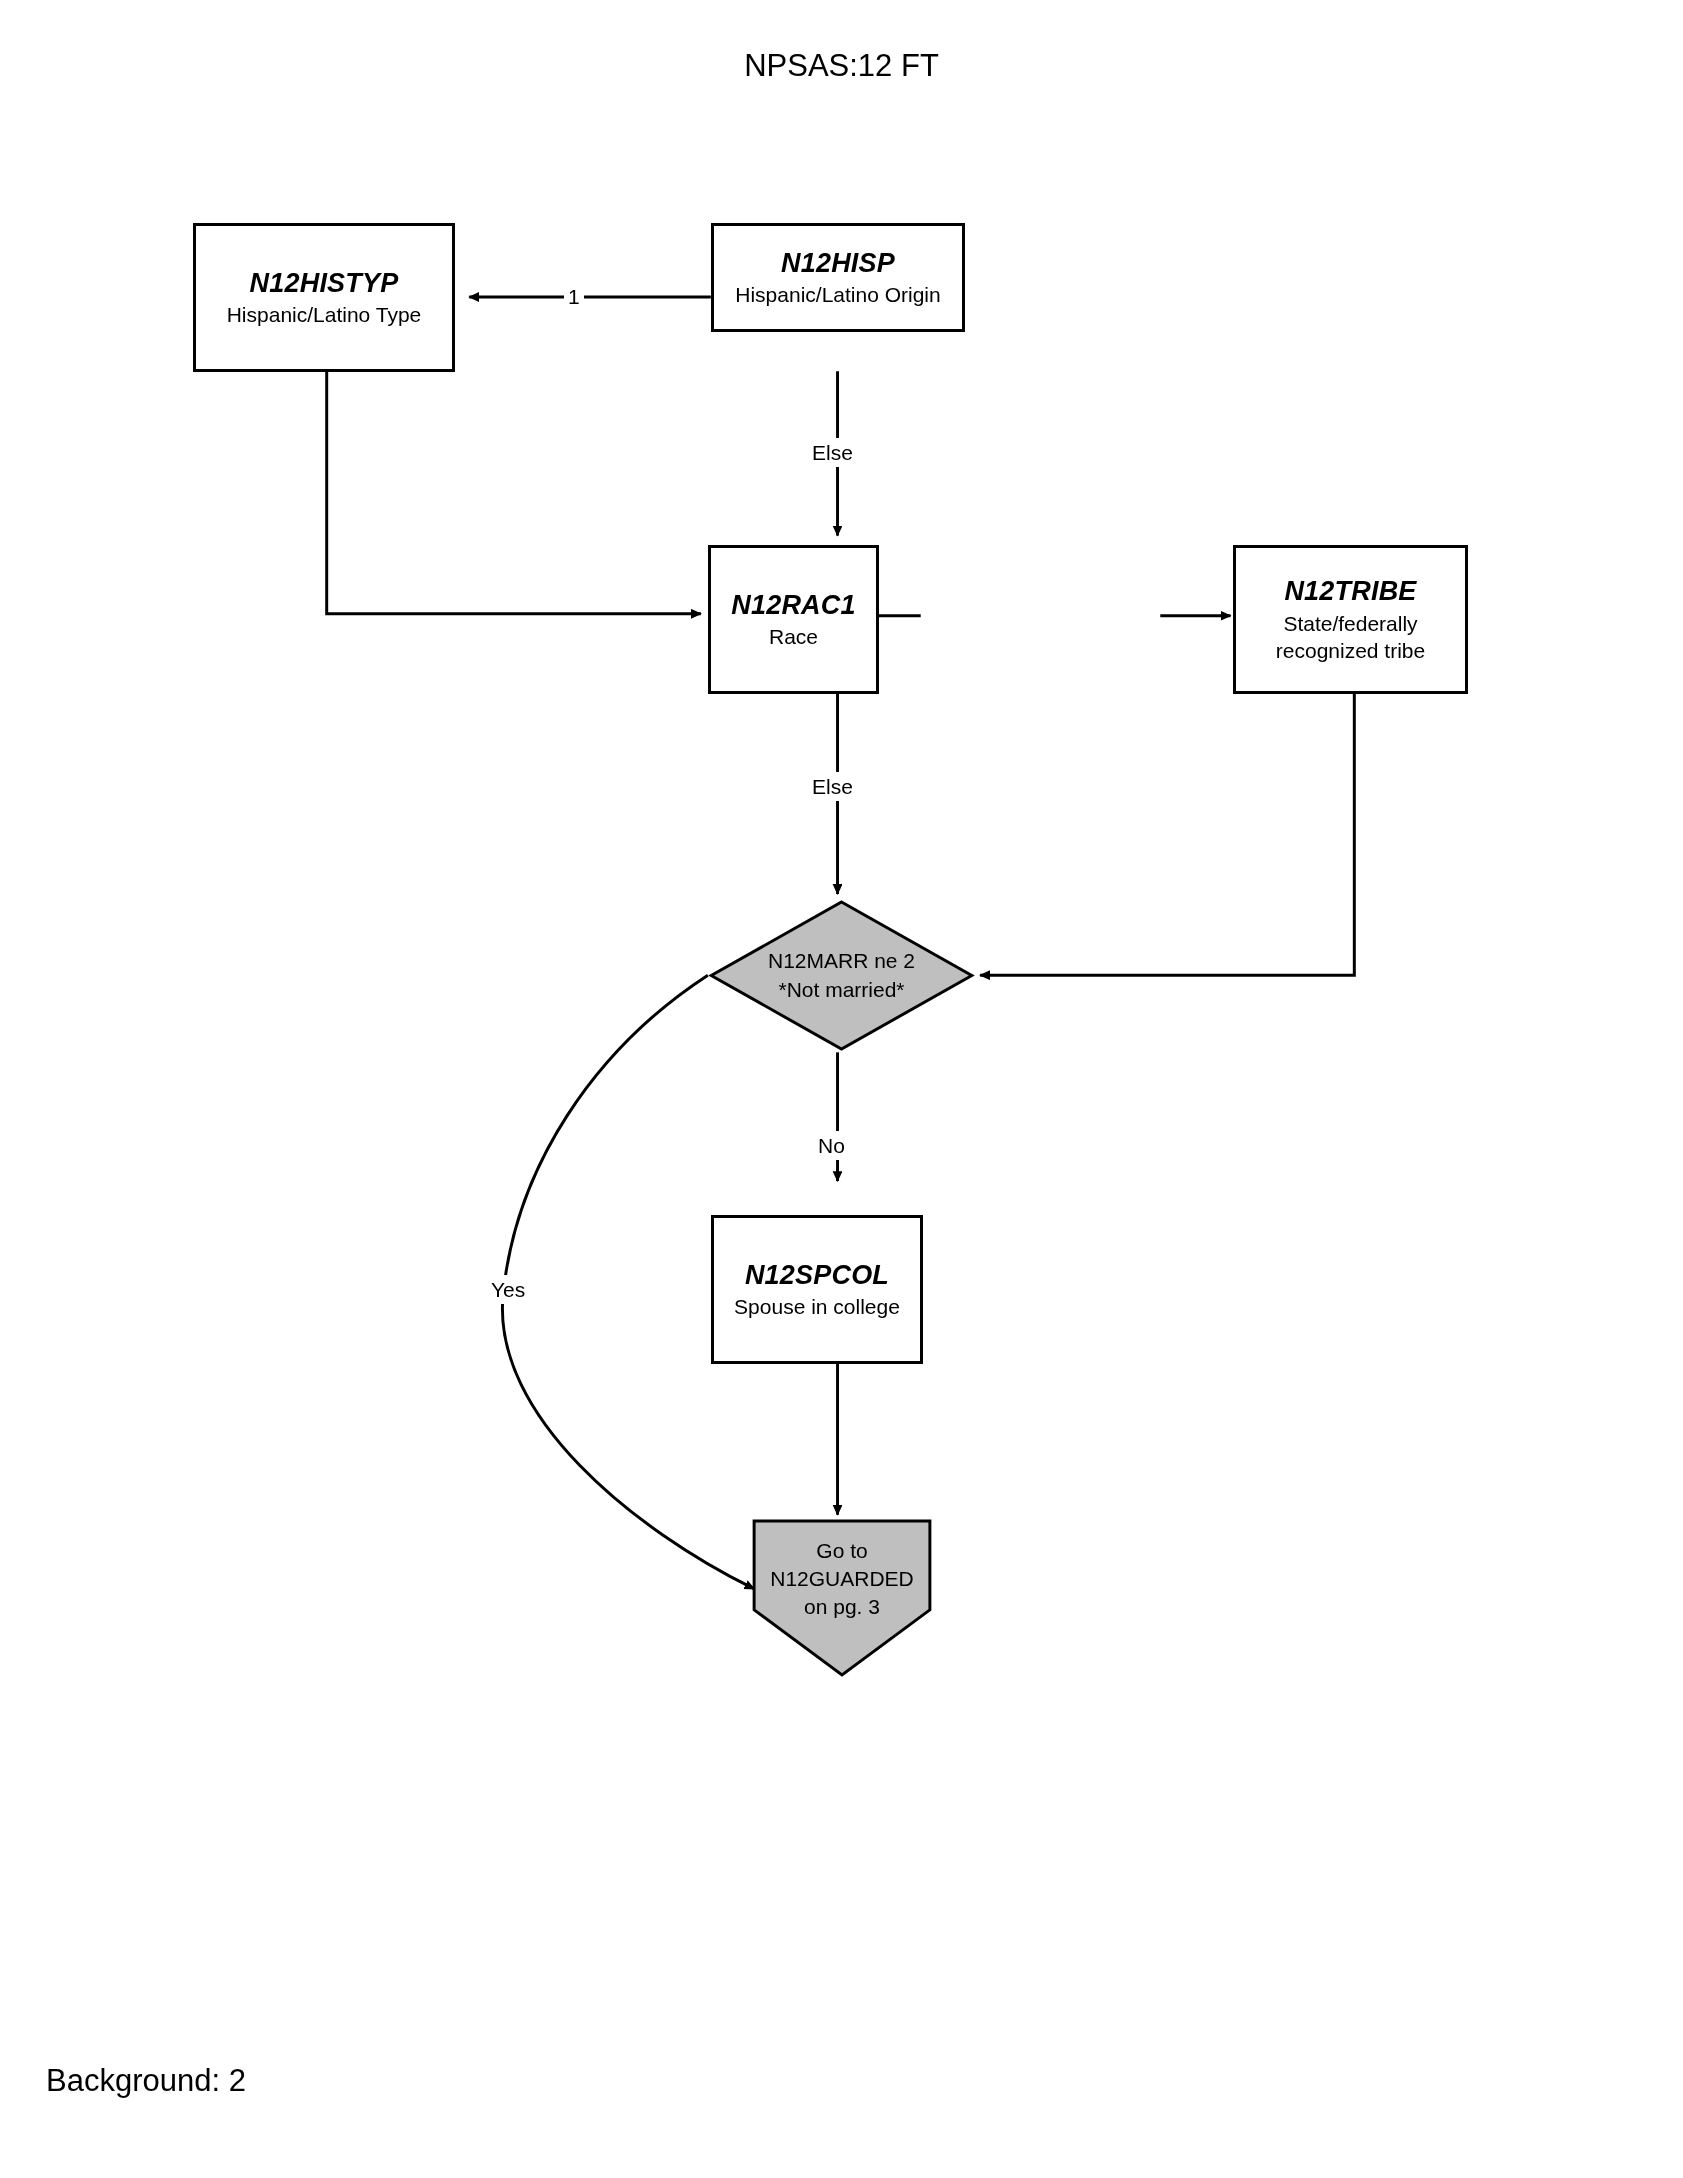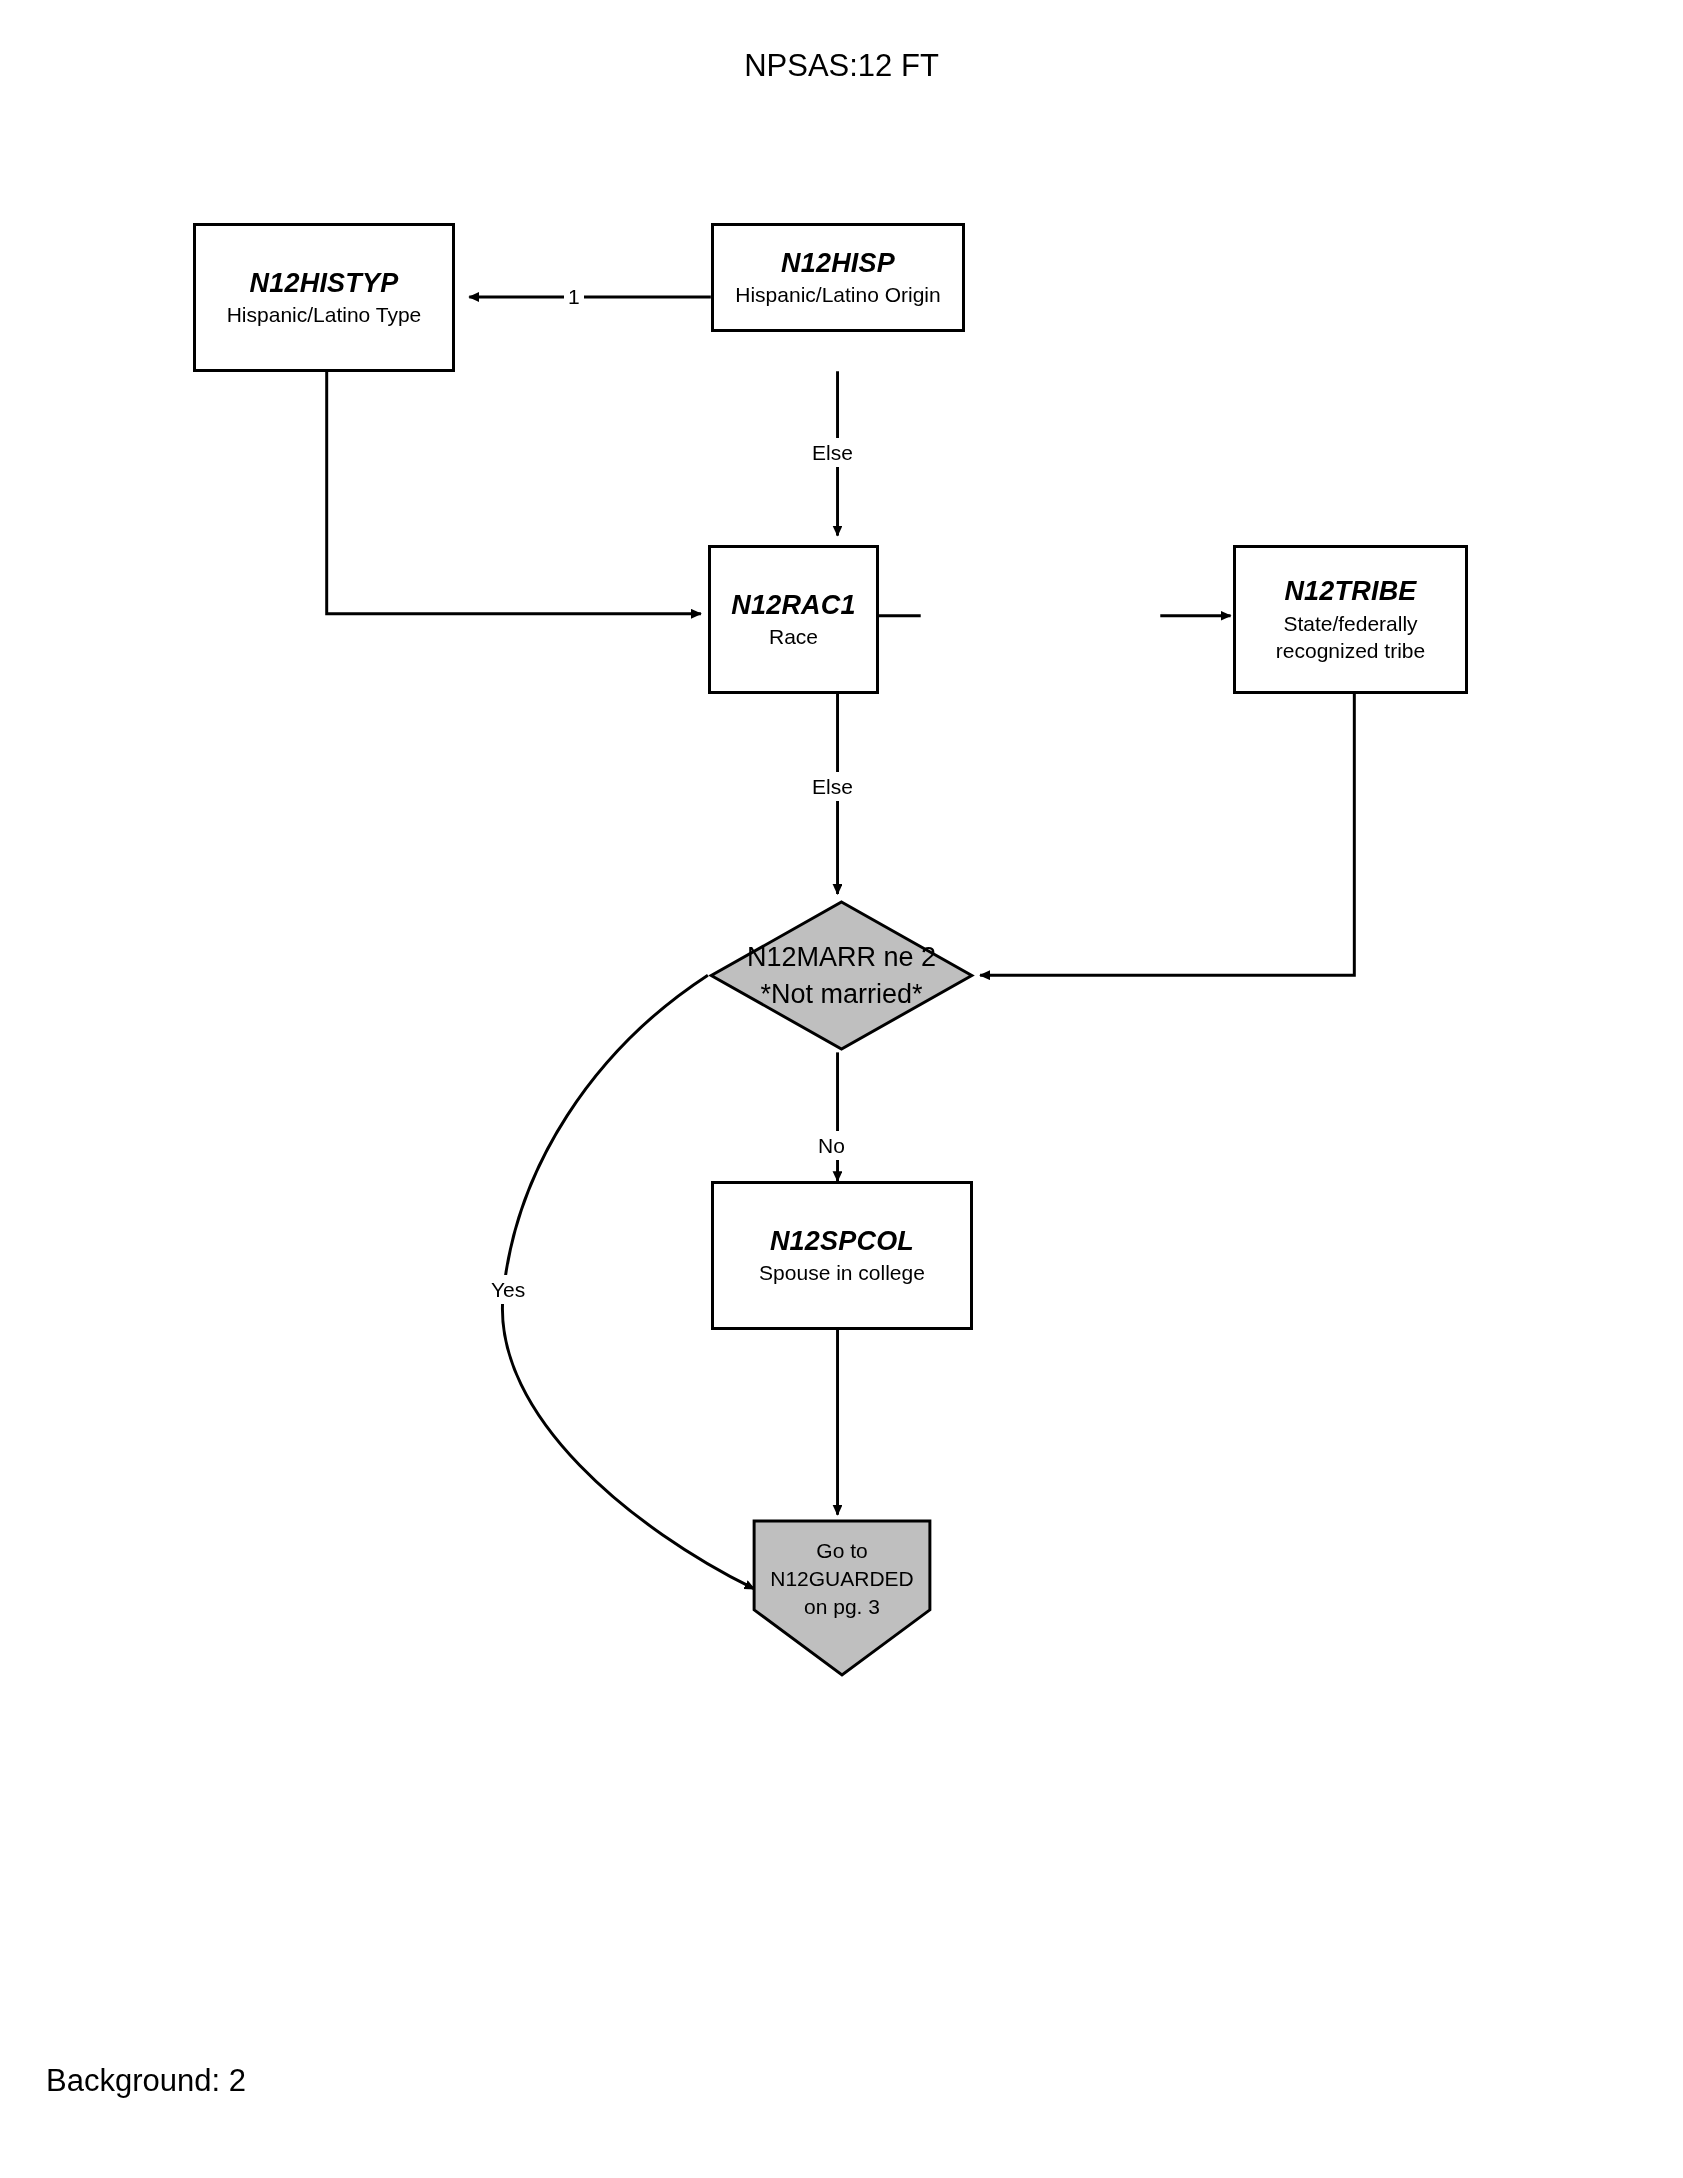--- a/index.html
+++ b/index.html
@@ -71,21 +71,21 @@
   .diamond-text {
     position: absolute;
     left: 0; top: 0;
     width: 100%;
     height: 100%;
     display: flex;
     flex-direction: column;
     align-items: center;
     justify-content: center;
     text-align: center;
-    font-size: 27px;
+    font-size: 21px;
     line-height: 1.35;
     pointer-events: none;
   }
   
   .term-wrap { position: absolute; }
   .term-wrap svg { display: block; }
   .term-text {
     position: absolute;
     left: 0;
     top: 18px;
@@ -170,21 +170,21 @@
   <div class="diamond-wrap" style="left:708px; top:899px; width:267px; height:153px;">
     <svg width="267" height="153" viewBox="0 0 270 155" xmlns="http://www.w3.org/2000/svg">
       <polygon points="135,3 267,77.5 135,152 3,77.5" fill="#bfbfbf" stroke="#000000" stroke-width="3"></polygon>
     </svg>
     <div class="diamond-text">
       <div>N12MARR ne 2</div>
       <div>*Not married*</div>
     </div>
   </div>
 
-  <div class="node box" style="left:711px; top:1181px; width:262px; height:149px;">
+  <div class="node box" style="left:711px; top:1215px; width:212px; height:149px;">
     <div class="code">N12SPCOL</div>
     <div class="desc">Spouse in college</div>
   </div>
 
   <div class="term-wrap" style="left:752px; top:1519px; width:180px; height:158px;">
     <svg width="180" height="158" viewBox="0 0 182 160" xmlns="http://www.w3.org/2000/svg">
       <polygon points="2,2 180,2 180,92 91,158 2,92" fill="#bfbfbf" stroke="#000000" stroke-width="3"></polygon>
     </svg>
     <div class="term-text">
       <div>Go to</div>

